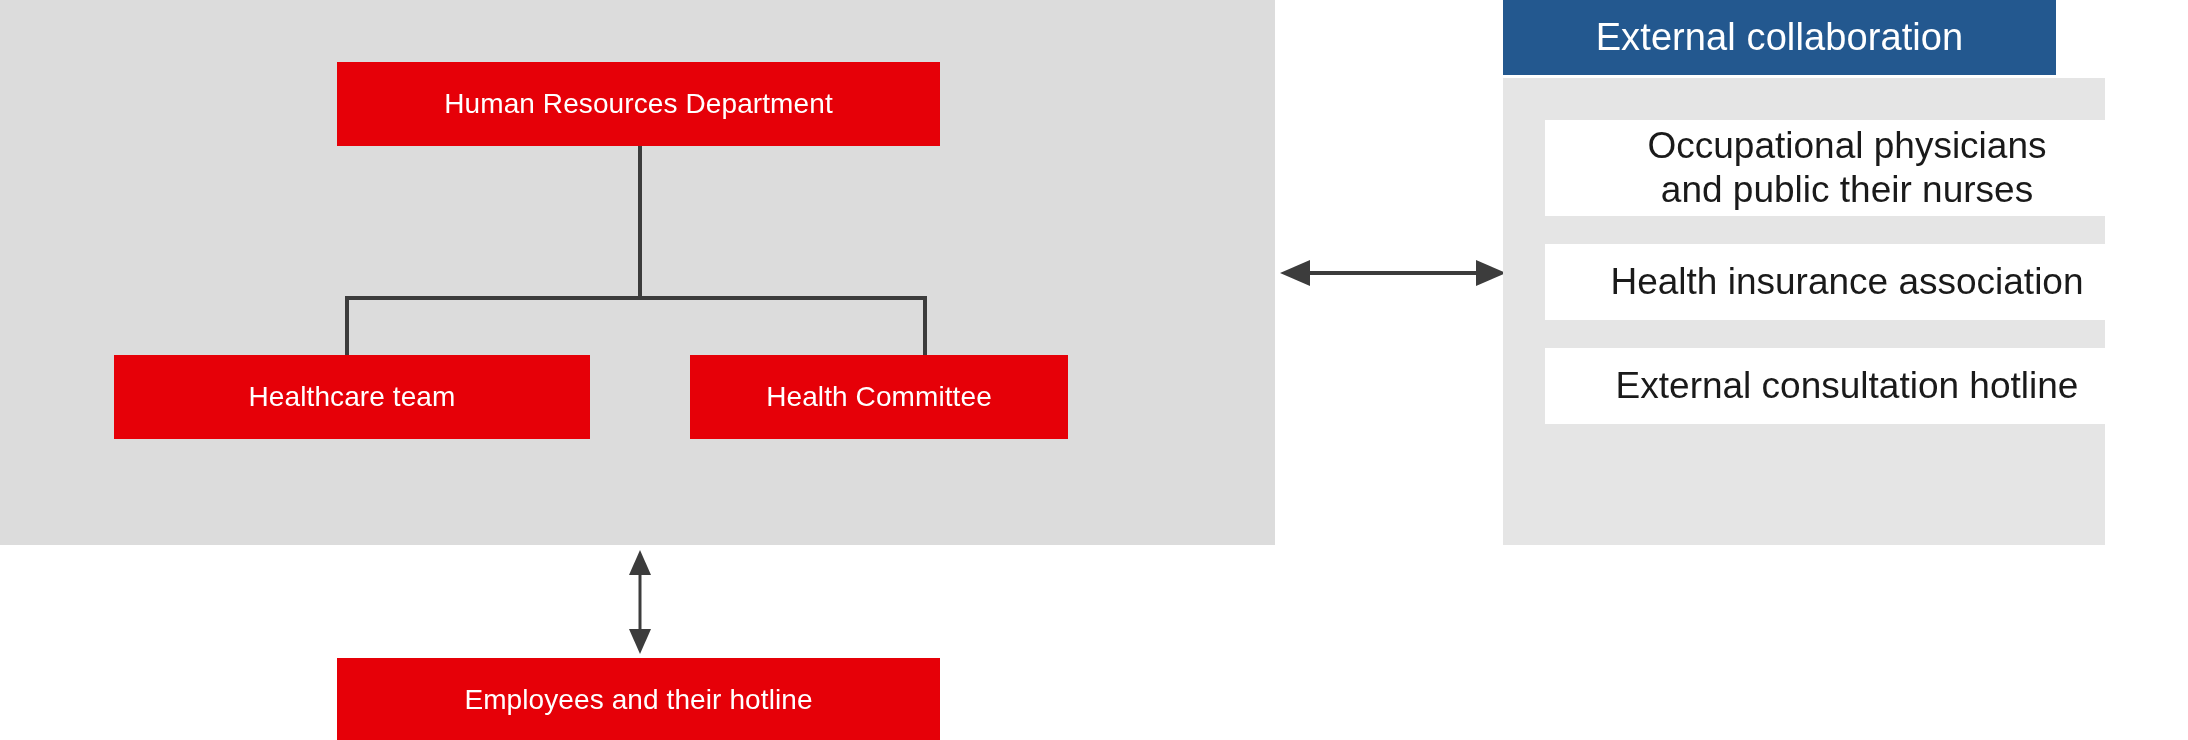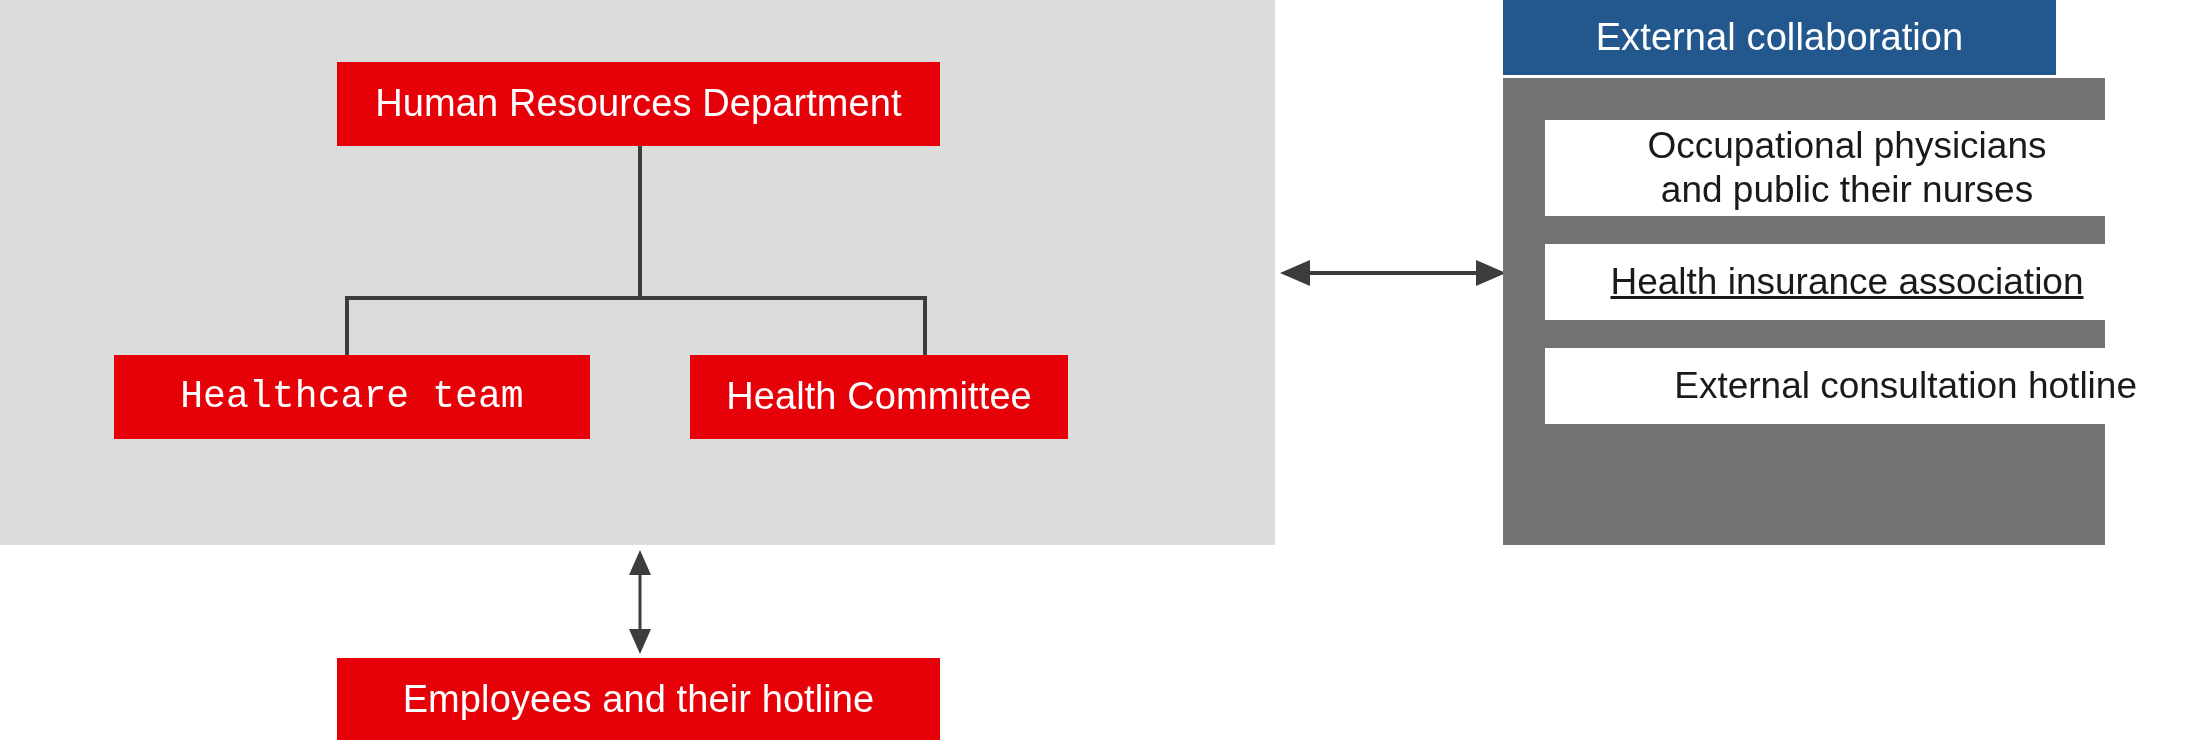--- a/index.html
+++ b/index.html
@@ -30,28 +30,28 @@
 
   
   .node {
     position: absolute;
     background: #e60008;
     color: #ffffff;
     display: flex;
     align-items: center;
     justify-content: center;
     text-align: center;
-    font-size: 38px;
+    font-size: 28px;
     line-height: 1.15;
     letter-spacing: 0.1px;
     box-sizing: border-box;
     padding: 0 10px;
   }
   .node-hr        { left: 337px; top: 62px;  width: 603px; height: 84px; }
-  .node-team      { left: 114px; top: 355px; width: 476px; height: 84px; font-family: Liberation Mono, monospace; }
+  .node-team      { left: 114px; top: 355px; width: 476px; height: 84px; }
   .node-committee { left: 690px; top: 355px; width: 378px; height: 84px; }
   .node-employees { left: 337px; top: 658px; width: 603px; height: 84px; }
 
   
   .line {
     position: absolute;
     background: #3c3c3c;
   }
   .line-v-trunk  { left: 638px; top: 145px; width: 4px;   height: 155px; }
   .line-h-branch { left: 345px; top: 296px; width: 582px; height: 4px; }
@@ -95,40 +95,40 @@
     justify-content: center;
     font-size: 38px;
     letter-spacing: 0.1px;
   }
   .ext-body {
     position: absolute;
     left: 0;
     top: 78px;
     width: 602px;
     height: 467px;
-    background: #737373;
+    background: #e5e5e5;
   }
   .ext-card {
     position: absolute;
     left: 42px;
     width: 604px;
     background: #ffffff;
     color: #1a1a1a;
     display: flex;
     align-items: center;
     justify-content: center;
     text-align: center;
     font-size: 37px;
     line-height: 1.2;
     box-sizing: border-box;
     padding: 0 12px;
   }
   .ext-card-0 { top: 42px;  height: 96px; }
-  .ext-card-1 { top: 166px; height: 76px; text-decoration: underline; }
-  .ext-card-2 { top: 270px; height: 76px; justify-content: flex-end; }
+  .ext-card-1 { top: 166px; height: 76px; }
+  .ext-card-2 { top: 270px; height: 76px; }
 </style>
 </head>
 <body>
 
 <div id="canvas">
 
   <div class="panel-left"></div>
 
   <div class="line line-v-trunk"></div>
   <div class="line line-h-branch"></div>

